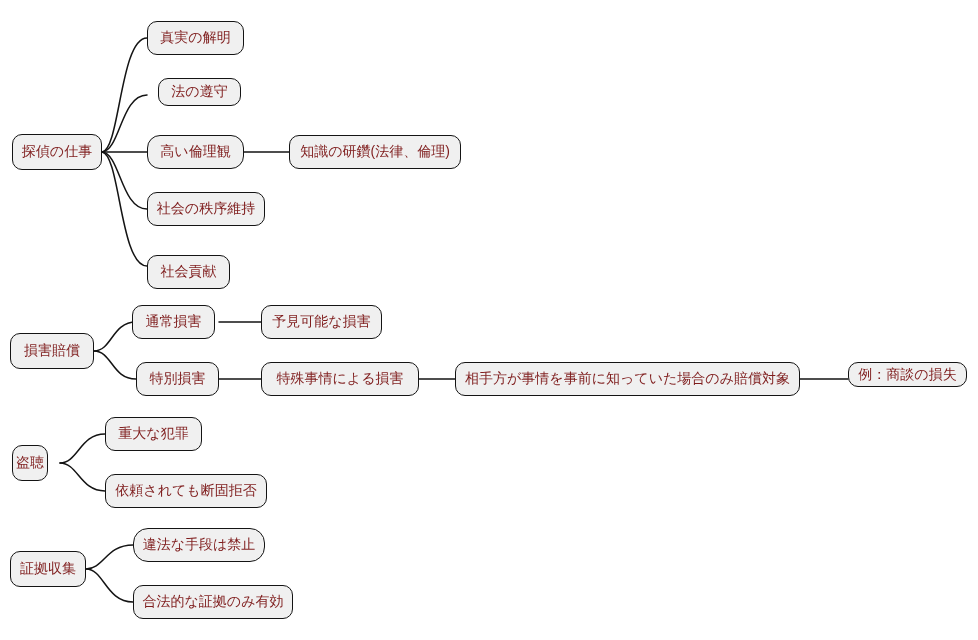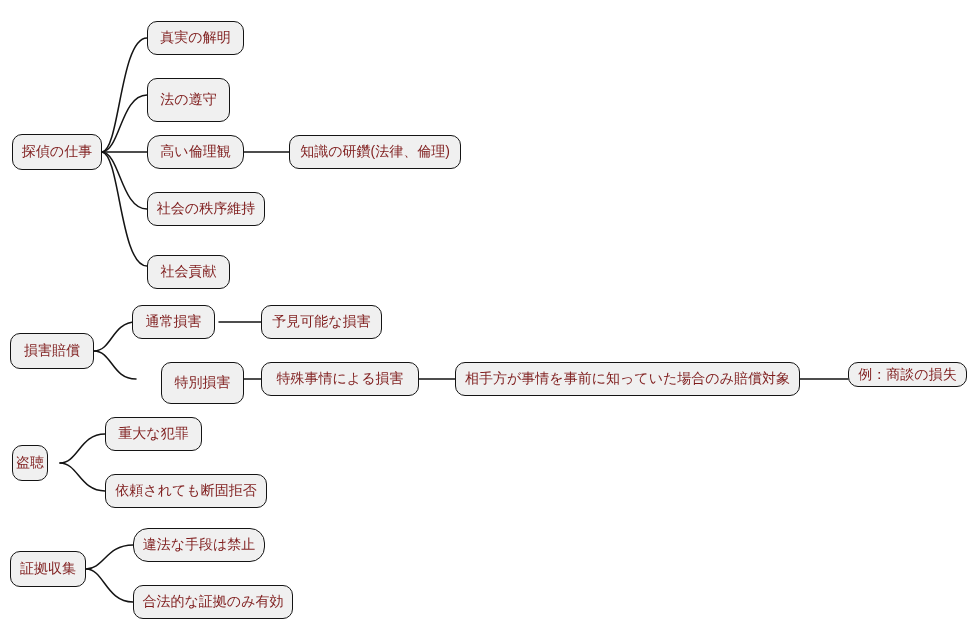--- a/index.html
+++ b/index.html
@@ -66,30 +66,30 @@
 
     <path d="M60 463 C78 463, 80 434, 105 434"></path>
     <path d="M60 463 C78 463, 80 491, 105 491"></path>
 
     <path d="M86 569 C104 569, 106 545, 133 545"></path>
     <path d="M86 569 C104 569, 106 602, 133 602"></path>
   </svg>
 
   <div class="node" style="left:12px; top:134px; width:90px; height:36px;">探偵の仕事</div>
   <div class="node" style="left:147px; top:21px; width:97px; height:34px;">真実の解明</div>
-  <div class="node" style="left:147px; top:78px; width:83px; height:44px;">法の遵守</div>
+  <div class="node" style="left:158px; top:78px; width:83px; height:28px;">法の遵守</div>
   <div class="node" style="left:147px; top:135px; width:97px; height:34px;border-radius:13px;">高い倫理観</div>
   <div class="node" style="left:289px; top:135px; width:172px; height:34px;">知識の研鑽(法律、倫理)</div>
   <div class="node" style="left:147px; top:192px; width:118px; height:34px;">社会の秩序維持</div>
   <div class="node" style="left:147px; top:255px; width:83px; height:34px;">社会貢献</div>
 
   <div class="node" style="left:10px; top:333px; width:84px; height:36px;">損害賠償</div>
   <div class="node" style="left:132px; top:305px; width:83px; height:34px;">通常損害</div>
   <div class="node" style="left:261px; top:305px; width:121px; height:34px;">予見可能な損害</div>
-  <div class="node" style="left:136px; top:362px; width:83px; height:42px;margin-left:25px;">特別損害</div>
+  <div class="node" style="left:136px; top:362px; width:83px; height:34px;">特別損害</div>
   <div class="node" style="left:261px; top:362px; width:158px; height:34px;">特殊事情による損害</div>
   <div class="node" style="left:455px; top:362px; width:345px; height:34px;">相手方が事情を事前に知っていた場合のみ賠償対象</div>
   <div class="node" style="left:848px; top:362px; width:119px; height:25px;">例：商談の損失</div>
 
   <div class="node" style="left:12px; top:445px; width:36px; height:36px;">盗聴</div>
   <div class="node" style="left:105px; top:417px; width:97px; height:34px;">重大な犯罪</div>
   <div class="node" style="left:105px; top:474px; width:162px; height:34px;">依頼されても断固拒否</div>
 
   <div class="node" style="left:10px; top:551px; width:76px; height:36px;">証拠収集</div>
   <div class="node" style="left:133px; top:528px; width:132px; height:34px;border-radius:15px;">違法な手段は禁止</div>

